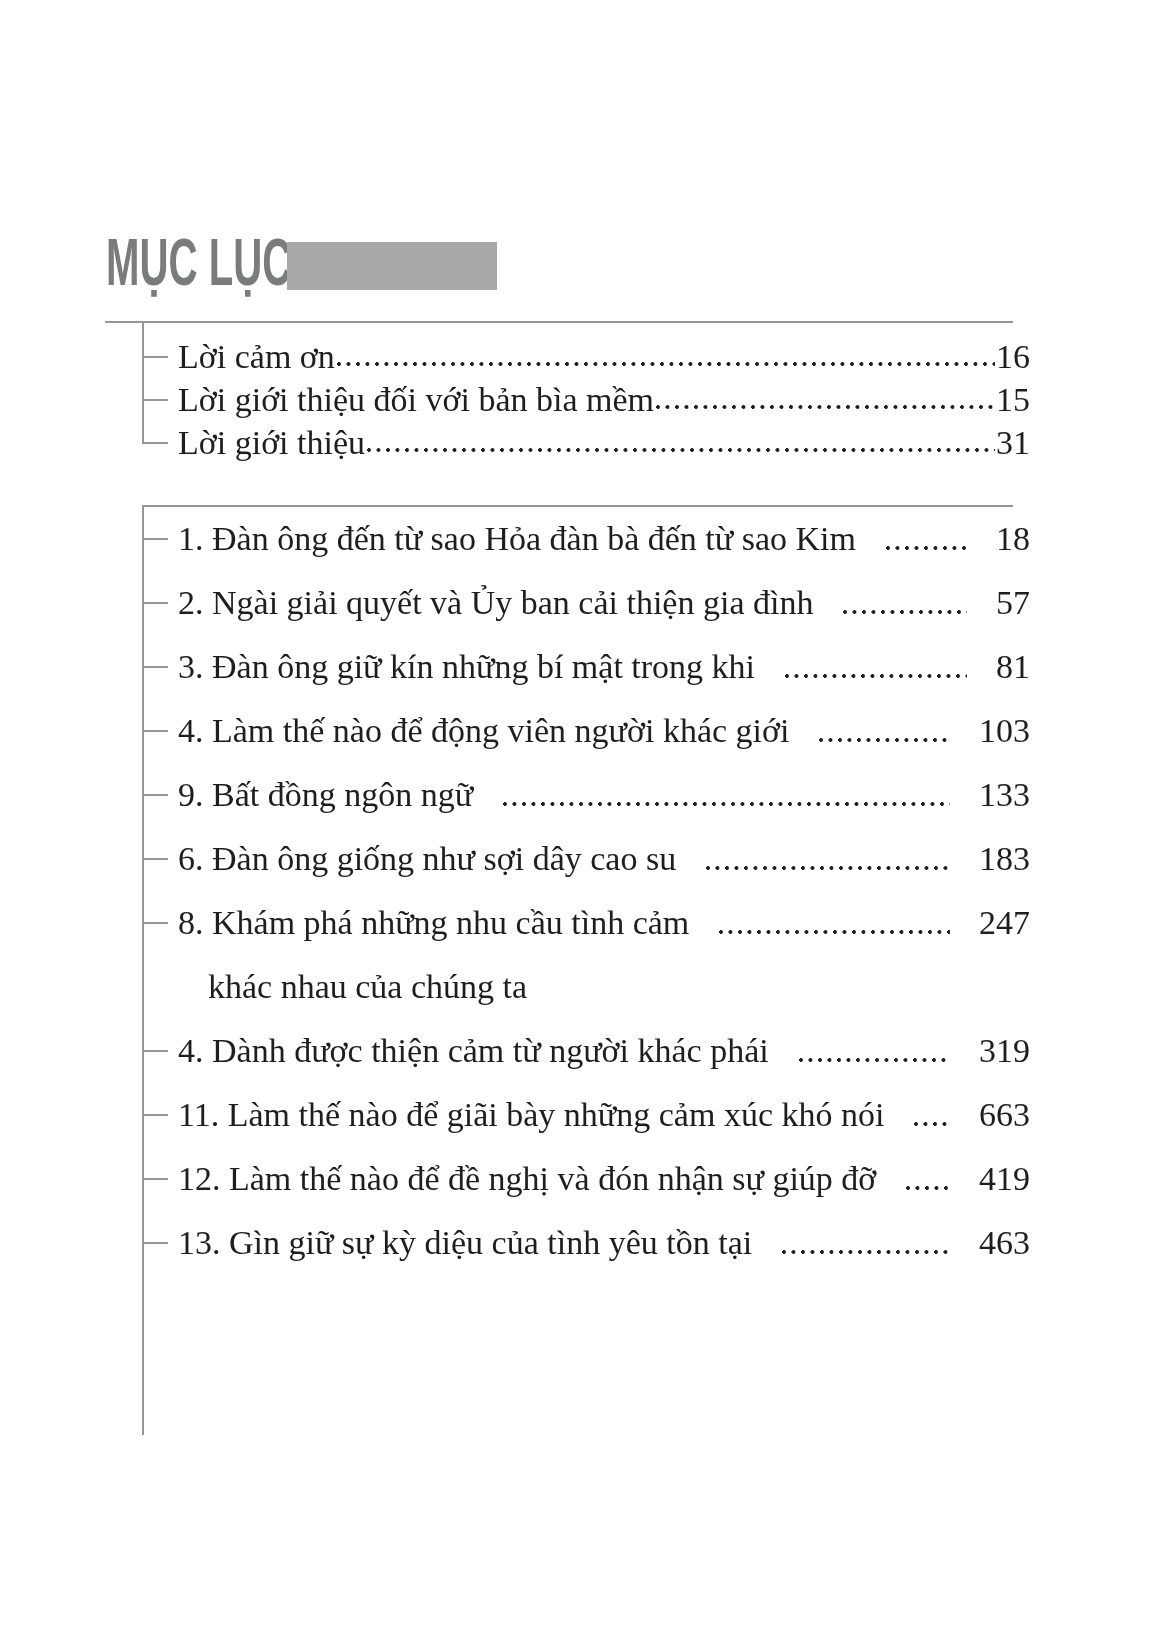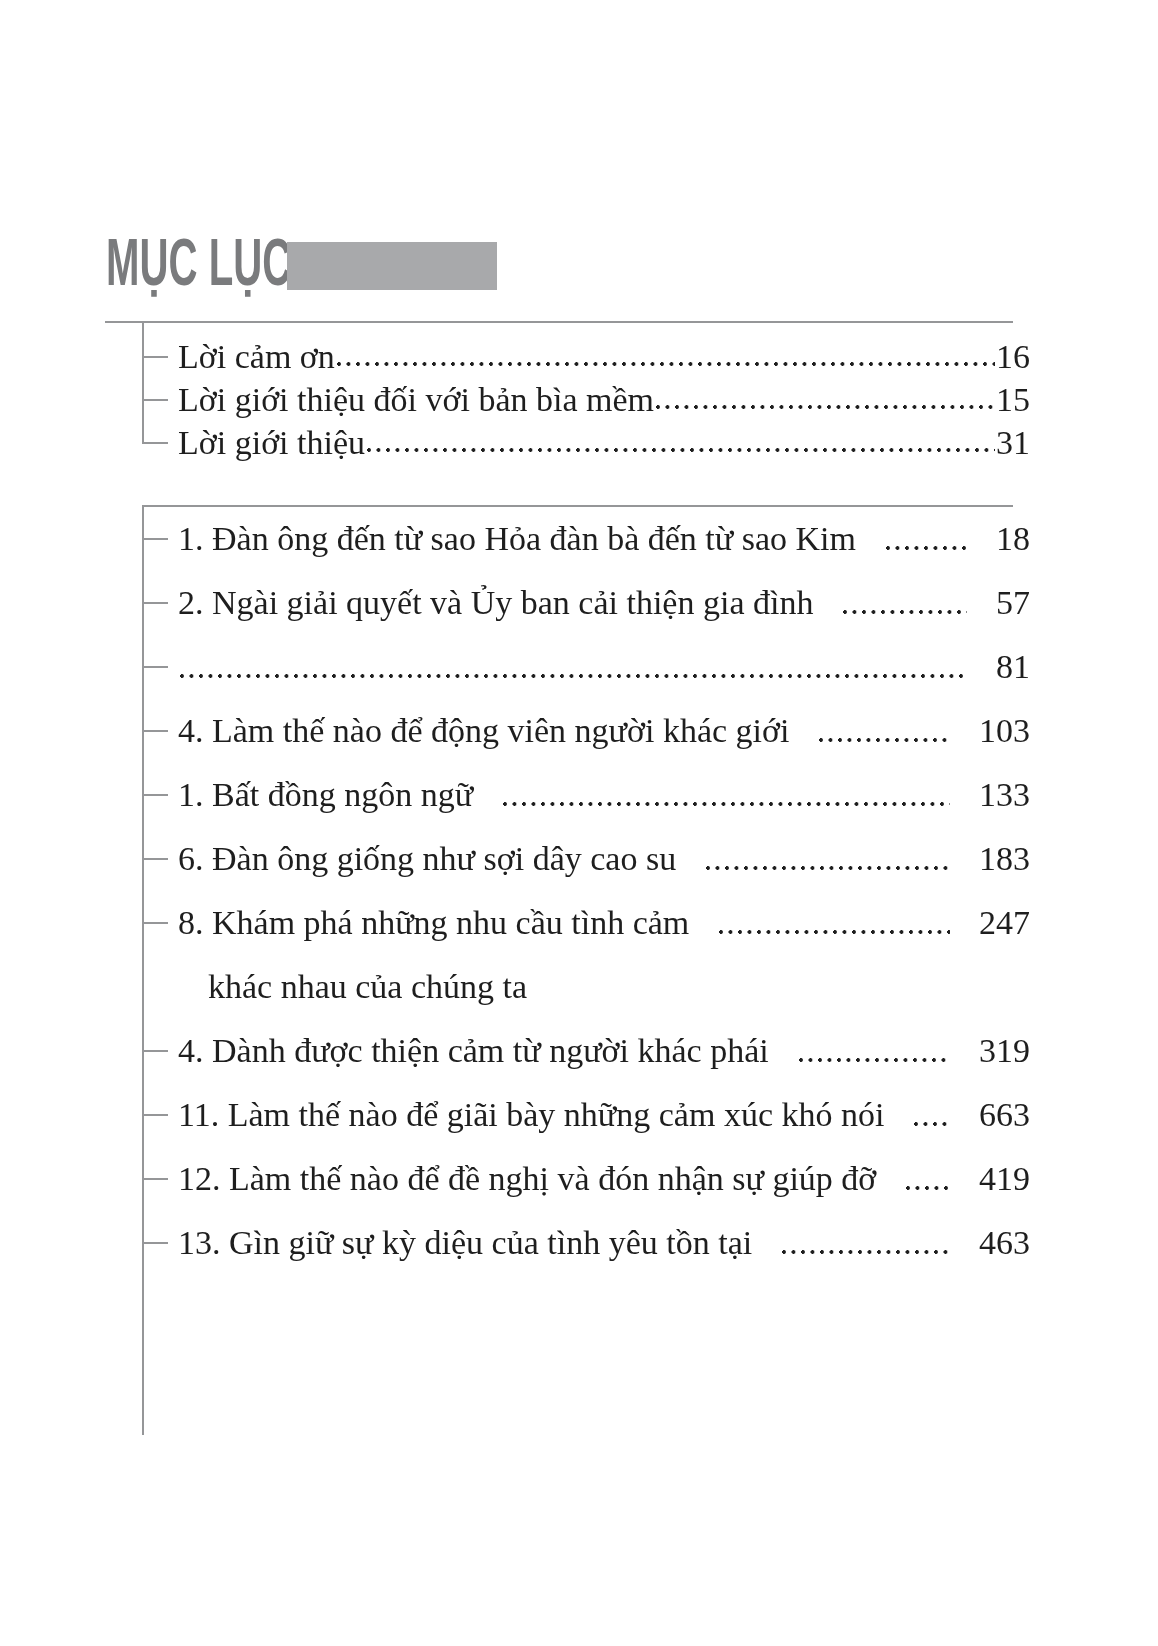--- a/index.html
+++ b/index.html
@@ -164,32 +164,33 @@
         <span class="toc-page">18</span>
       </div>
       <div class="toc-row">
         <span class="tick"></span>
         <span class="toc-title">2. Ngài giải quyết và Ủy ban cải thiện gia đình</span>
         <span class="leader"></span>
         <span class="toc-page">57</span>
       </div>
       <div class="toc-row">
         <span class="tick"></span>
+        <span class="toc-title">3. Đàn ông giữ kín những bí mật trong khi</span>
         <span class="leader"></span>
         <span class="toc-page">81</span>
       </div>
       <div class="toc-row">
         <span class="tick"></span>
         <span class="toc-title">4. Làm thế nào để động viên người khác giới</span>
         <span class="leader"></span>
         <span class="toc-page">103</span>
       </div>
       <div class="toc-row">
         <span class="tick"></span>
-        <span class="toc-title">1. Bất đồng ngôn ngữ</span>
+        <span class="toc-title">9. Bất đồng ngôn ngữ</span>
         <span class="leader"></span>
         <span class="toc-page">133</span>
       </div>
       <div class="toc-row">
         <span class="tick"></span>
         <span class="toc-title">6. Đàn ông giống như sợi dây cao su</span>
         <span class="leader"></span>
         <span class="toc-page">183</span>
       </div>
       <div class="toc-row">

